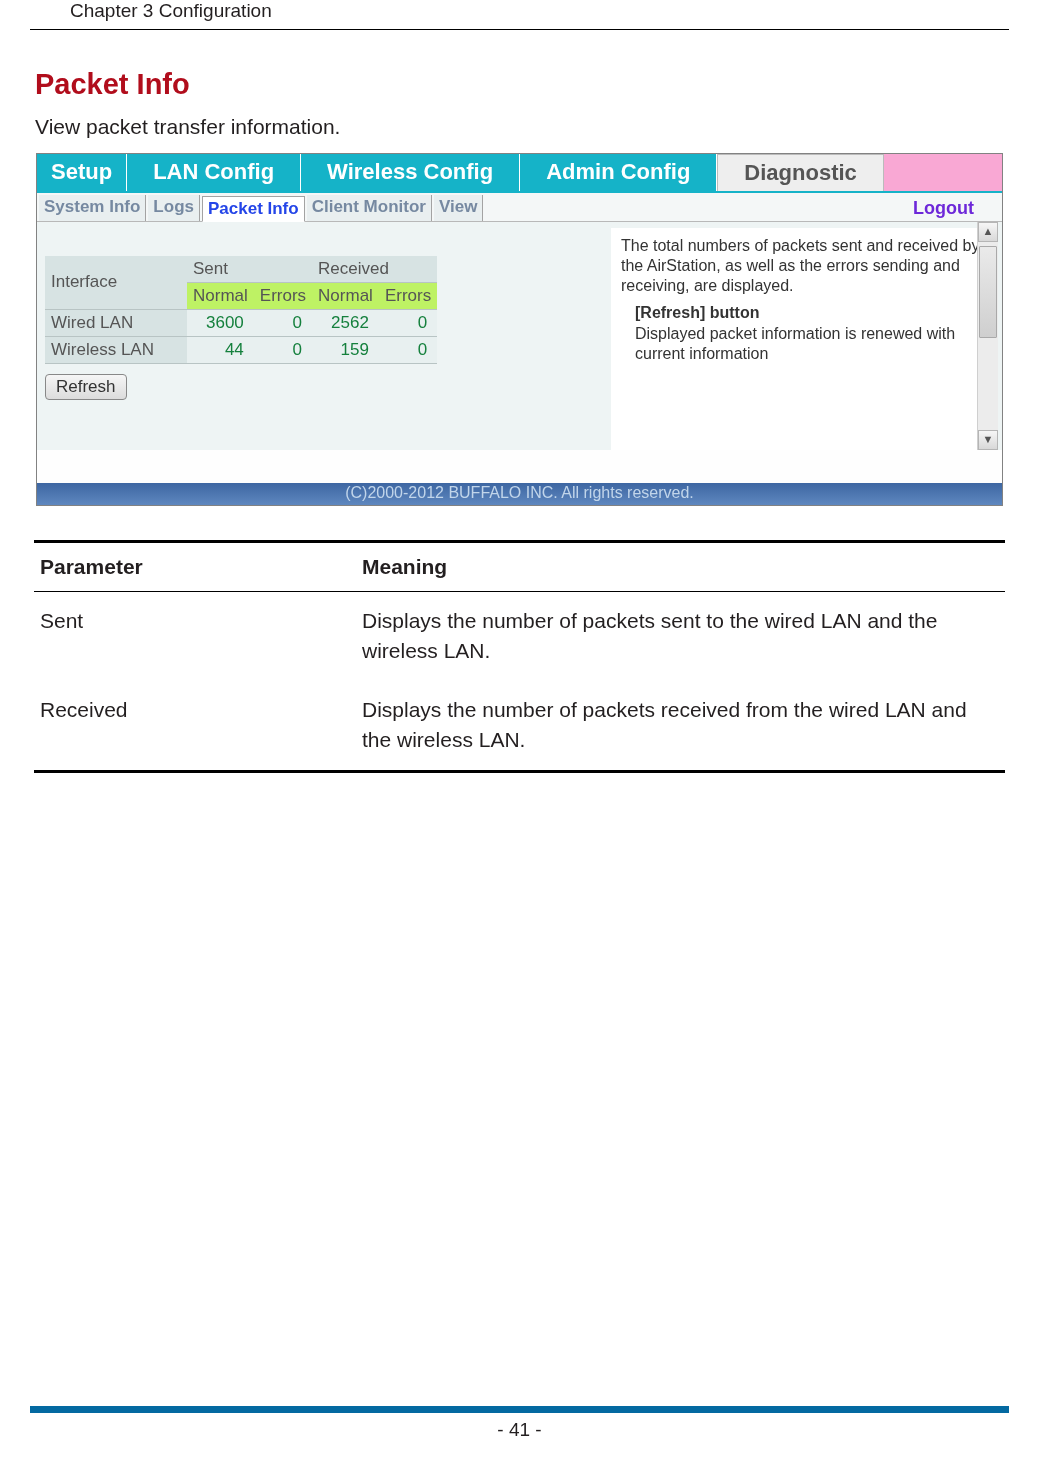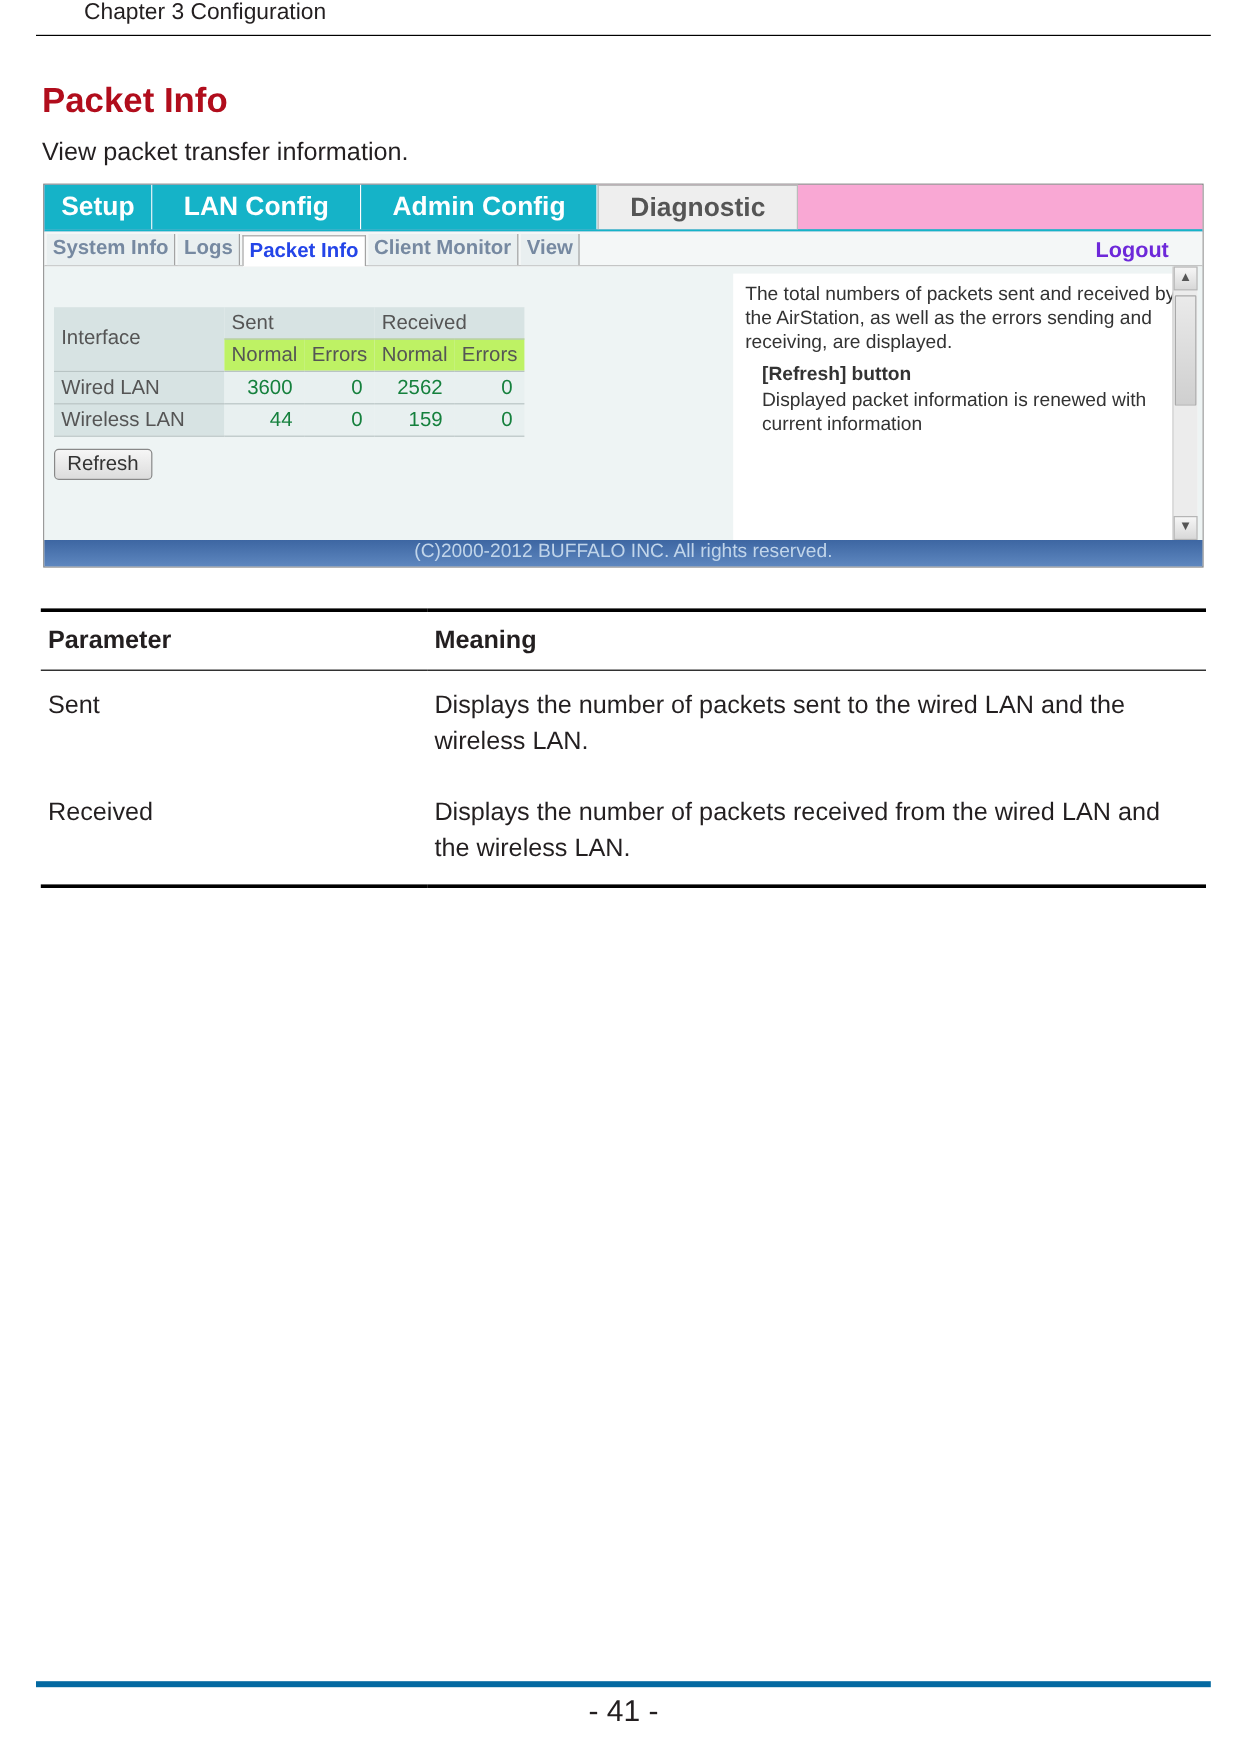--- a/index.html
+++ b/index.html
@@ -203,20 +203,21 @@
     border-radius: 1px;
   }
   .scroll-bottom { position:absolute; bottom:0; left:0; right:0; }
   .copyright {
     background: #4a6d9a;
     background: linear-gradient(#3d66a2,#5e87bf);
     color: #c1d5ea;
     text-align: center;
     font-size: 16px;
     padding: 1px 0 3px 0;
+    margin-top: 33px;
   }
   
   .param-table-wrap {
     margin: 34px 4px 0 4px;
   }
   .param-table {
     width: 100%;
     border-collapse: collapse;
     font-size: 21px;
   }
@@ -236,41 +237,42 @@
     line-height: 1.45;
   }
   .param-table tbody tr.last td {
     border-bottom: 3px solid #000;
   }
   .page-footer {
     position: absolute;
     bottom: 18px;
     left: 30px;
     right: 30px;
-    border-top: 5px solid #0369a1;
+    border-top: 7px solid #0369a1;
     text-align: center;
     padding-top: 6px;
-    font-size: 25px;
+    font-size: 19px;
   }
 </style>
 </head>
 <body>
 
 <div class="page-header">
   <span>Chapter 3  Configuration</span>
 </div>
 
 <div class="content">
   <h2 class="section-title">Packet Info</h2>
   <div class="intro">View packet transfer information.</div>
 
   <div class="ss-wrap">
     <div class="ss-tabs-main">
       <div class="ss-tab">Setup</div>
       <div class="ss-tab alt">LAN Config</div>
+      <div class="ss-tab alt">Wireless Config</div>
       <div class="ss-tab alt">Admin Config</div>
       <div class="ss-tab inactive alt">Diagnostic</div>
     </div>
     <div class="ss-subtabs">
       <div class="ss-subtab">System Info</div>
       <div class="ss-subtab">Logs</div>
       <div class="ss-subtab active">Packet Info</div>
       <div class="ss-subtab">Client Monitor</div>
       <div class="ss-subtab">View</div>
     </div>

